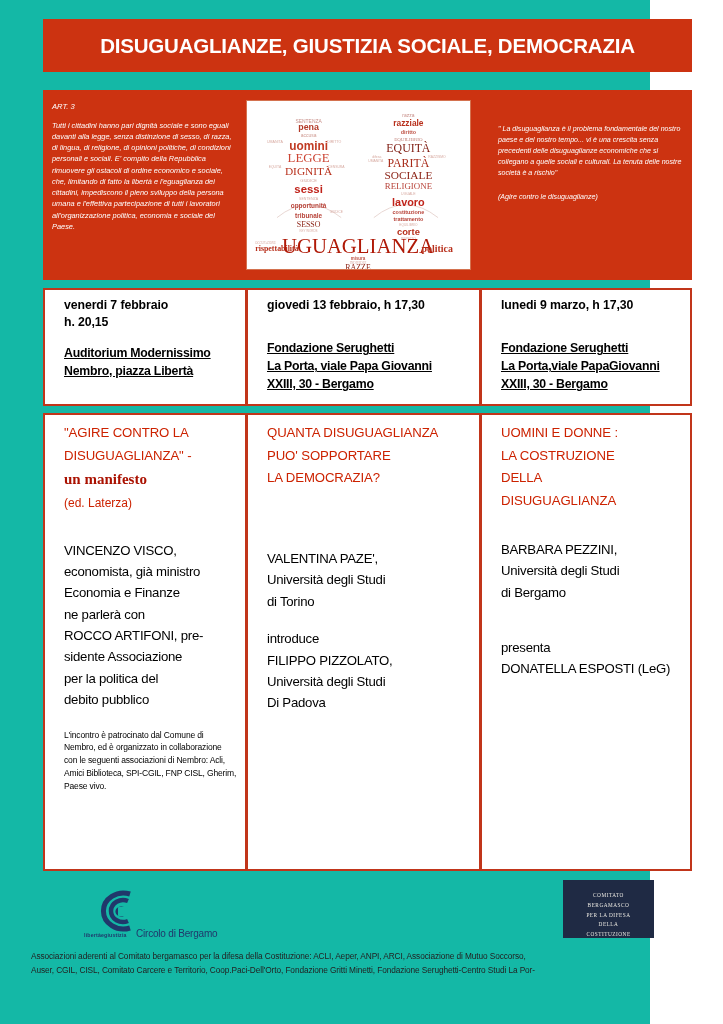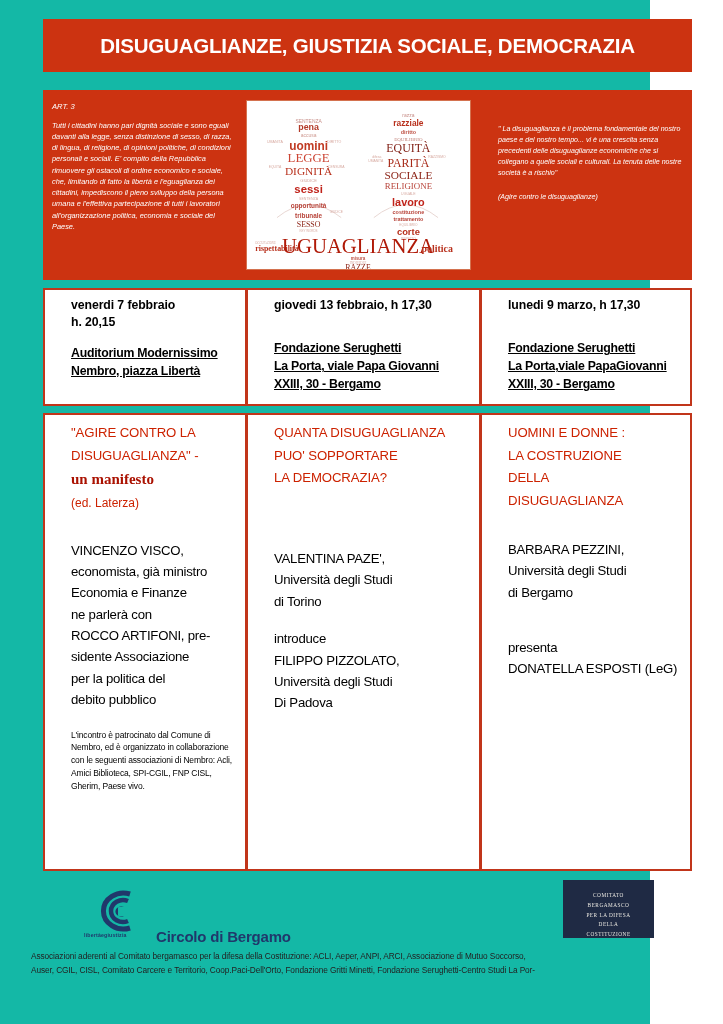--- a/index.html
+++ b/index.html
@@ -55,21 +55,21 @@
   .body-row{position:absolute;left:43px;top:413px;width:649px;height:458px;}
 
   .box{
     position:absolute;top:0;height:100%;
     border:2px solid #c1351a;box-sizing:border-box;background:#fff;
   }
   .col1{left:0px;width:204px;}
   .col2{left:203px;width:235px;}
   .col3{left:437px;width:212px;}
 
-  .pad{padding:7px 8px 0 26px;}
+  .pad{padding:7px 8px 0 19px;}
 
   
   .date-line{font-size:12.3px;font-weight:bold;line-height:1.42;letter-spacing:-0.1px;}
   .venue-block{margin-top:13px;}
   .venue-line{font-size:12.3px;font-weight:bold;line-height:1.45;letter-spacing:-0.25px;text-decoration:underline;}
 
   
   .ttl{color:#cc2200;font-size:13.2px;line-height:1.72;letter-spacing:-0.1px;}
   .ttl-serif{
     color:#aa1100;font-family:"Liberation Serif", serif;font-weight:bold;
@@ -87,22 +87,22 @@
 
   
   .footer{position:absolute;left:0;top:874px;width:723px;height:150px;}
 
   .lg-logo{position:absolute;left:84px;top:14px;width:62px;height:46px;}
   .lg-caption{
     position:absolute;left:84px;top:58px;font-size:5.2px;color:#20386b;
     font-weight:bold;letter-spacing:0.2px;
   }
   .lg-circolo{
-    position:absolute;left:136px;top:54px;font-size:15px;font-weight:bold;
-    color:#20386b;letter-spacing:-0.2px;margin-left:20px;
+    position:absolute;left:136px;top:54px;font-size:10px;font-weight:normal;
+    color:#20386b;letter-spacing:-0.2px;
   }
 
   .comitato{
     position:absolute;left:563px;top:6px;width:91px;height:58px;
     background:#1f2a44;
   }
   .comitato .ct{
     color:#e8e6df;font-family:"Liberation Serif", serif;
     font-size:5.3px;line-height:1.85;text-align:center;
     letter-spacing:0.5px;padding-top:11px;

